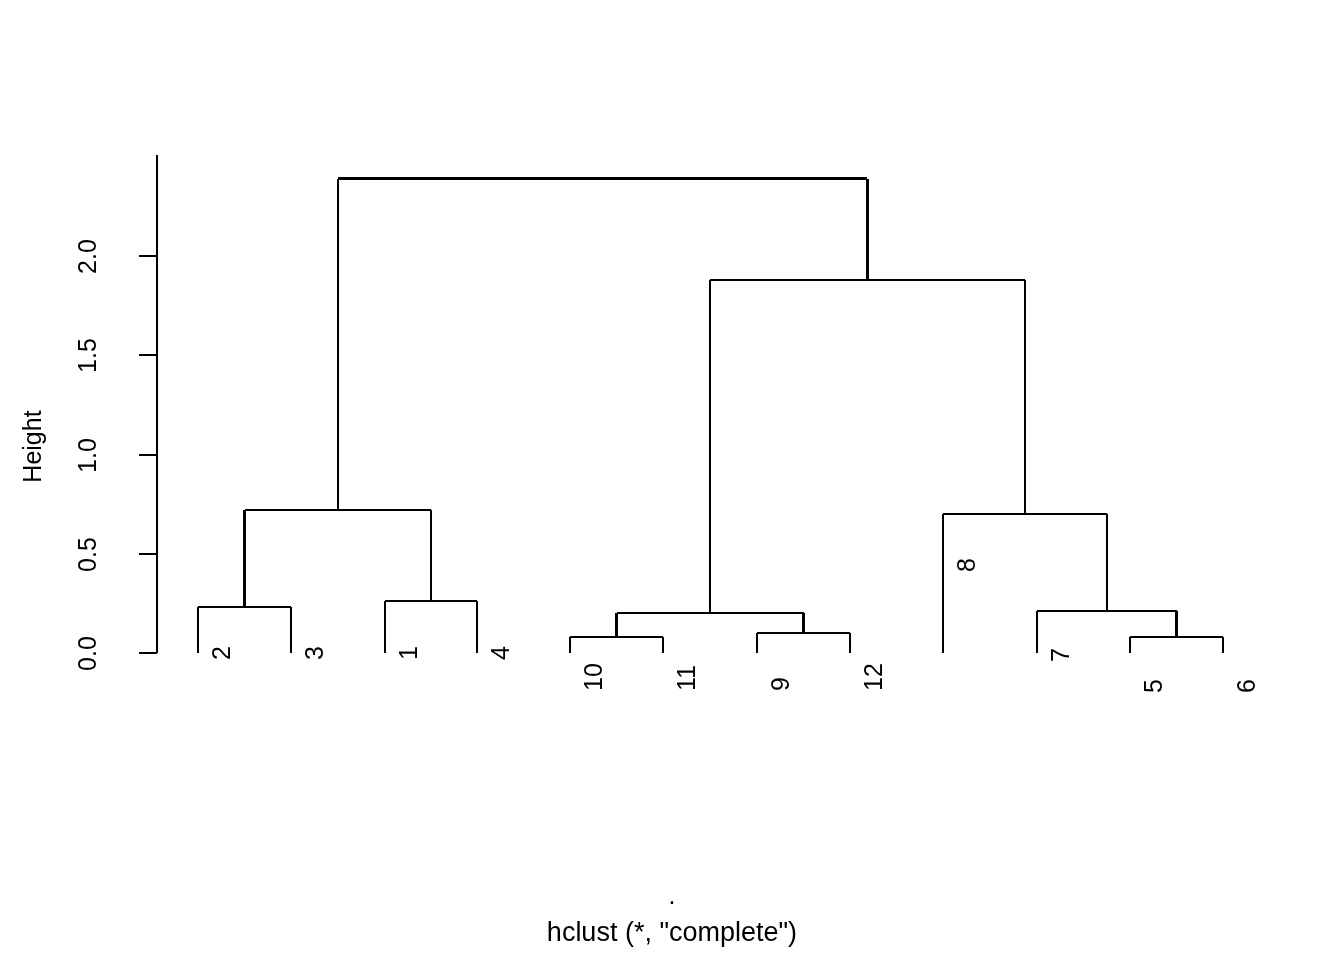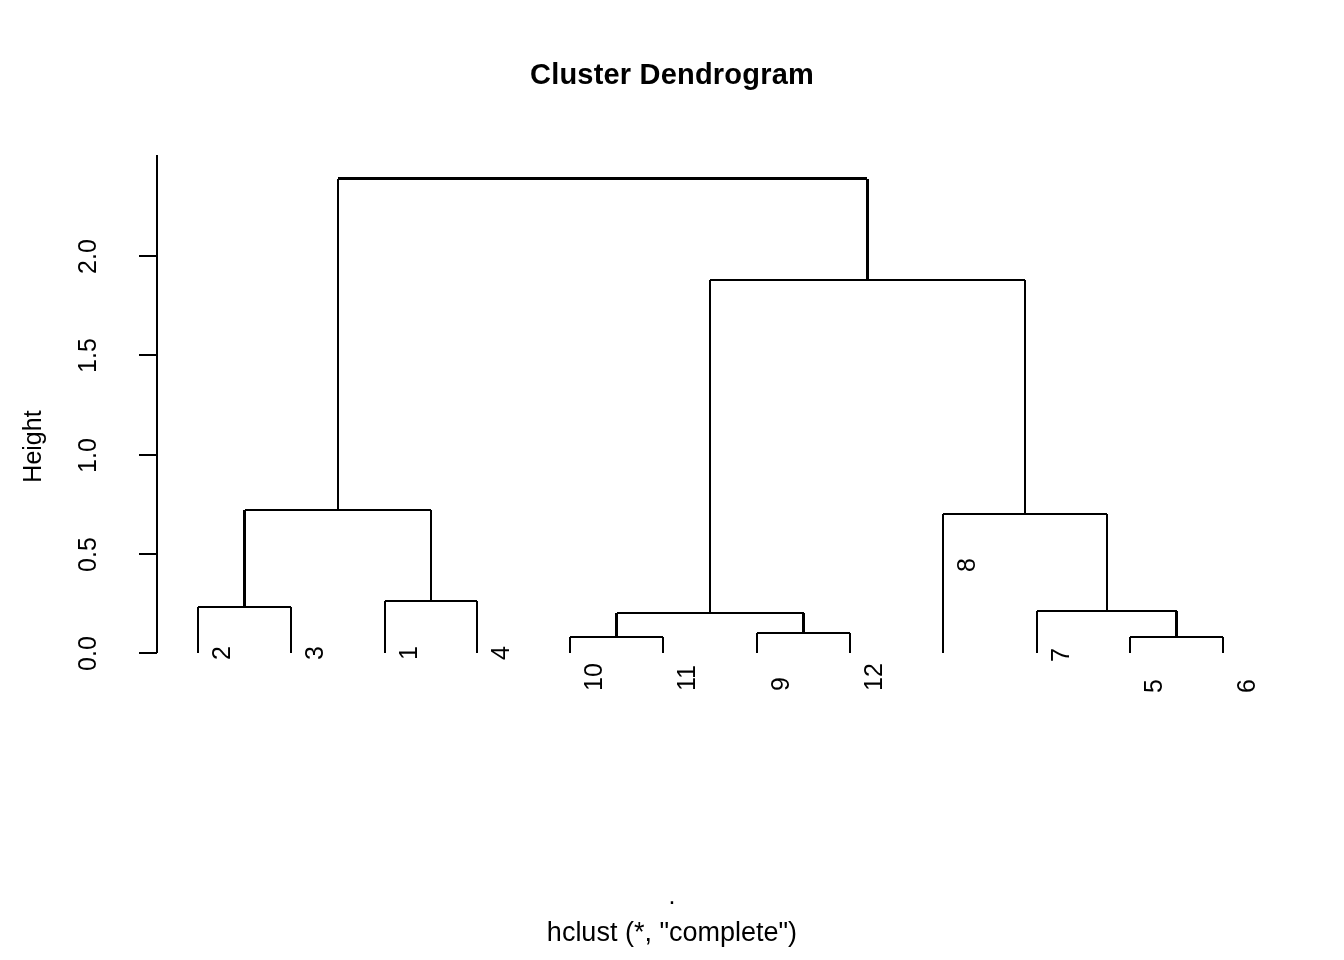--- a/index.html
+++ b/index.html
@@ -33,21 +33,20 @@
     position:absolute;font-size:25px;white-space:nowrap;
     transform:rotate(-90deg);transform-origin:left top;
   }
   svg{position:absolute;left:0;top:0;overflow:visible;}
 </style>
 </head>
 <body>
 
 <div id="plot">
 
-  <div class="title">Cluster Dendrogram</div>
 
   <div class="ylab">Height</div>
 
   <div class="xlab-dot">.</div>
   <div class="xlab-main">hclust (*, "complete")</div>
 
   <svg id="canvas" width="1344" height="960">
       <line x1="157" y1="155" x2="157" y2="653" stroke="#000000" stroke-width="2.2" shape-rendering="crispEdges"></line>
       <line x1="139" y1="256" x2="157" y2="256" stroke="#000000" stroke-width="2.2" shape-rendering="crispEdges"></line>
       <line x1="139" y1="355" x2="157" y2="355" stroke="#000000" stroke-width="2.2" shape-rendering="crispEdges"></line>

